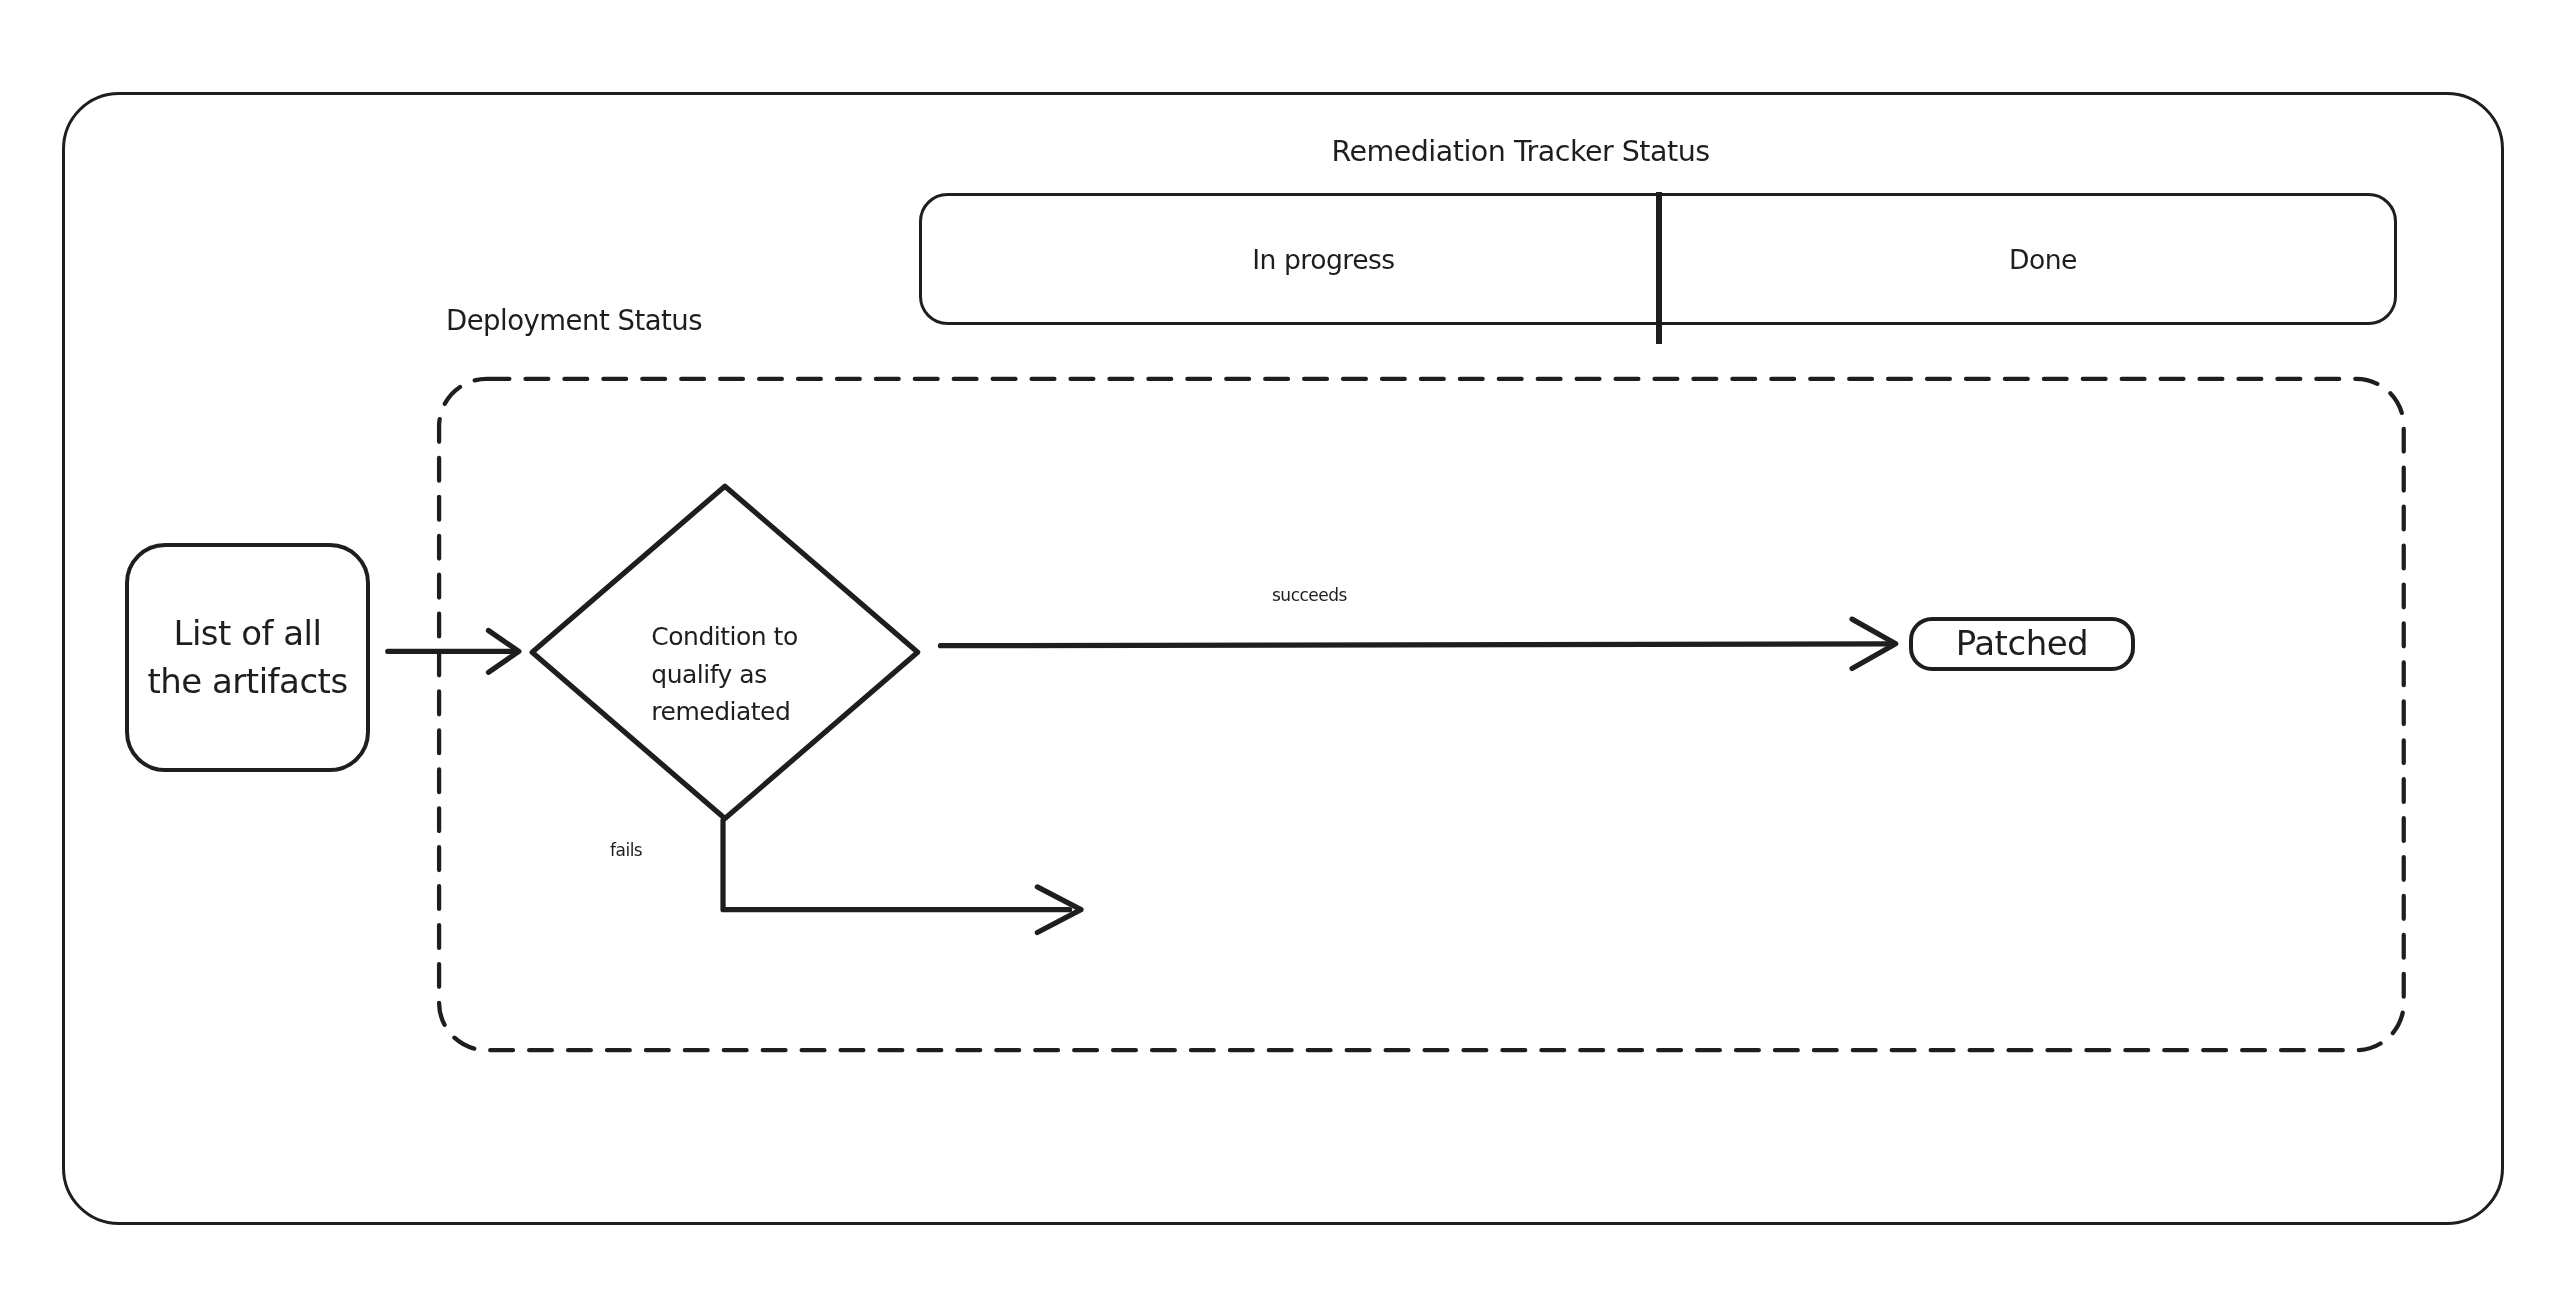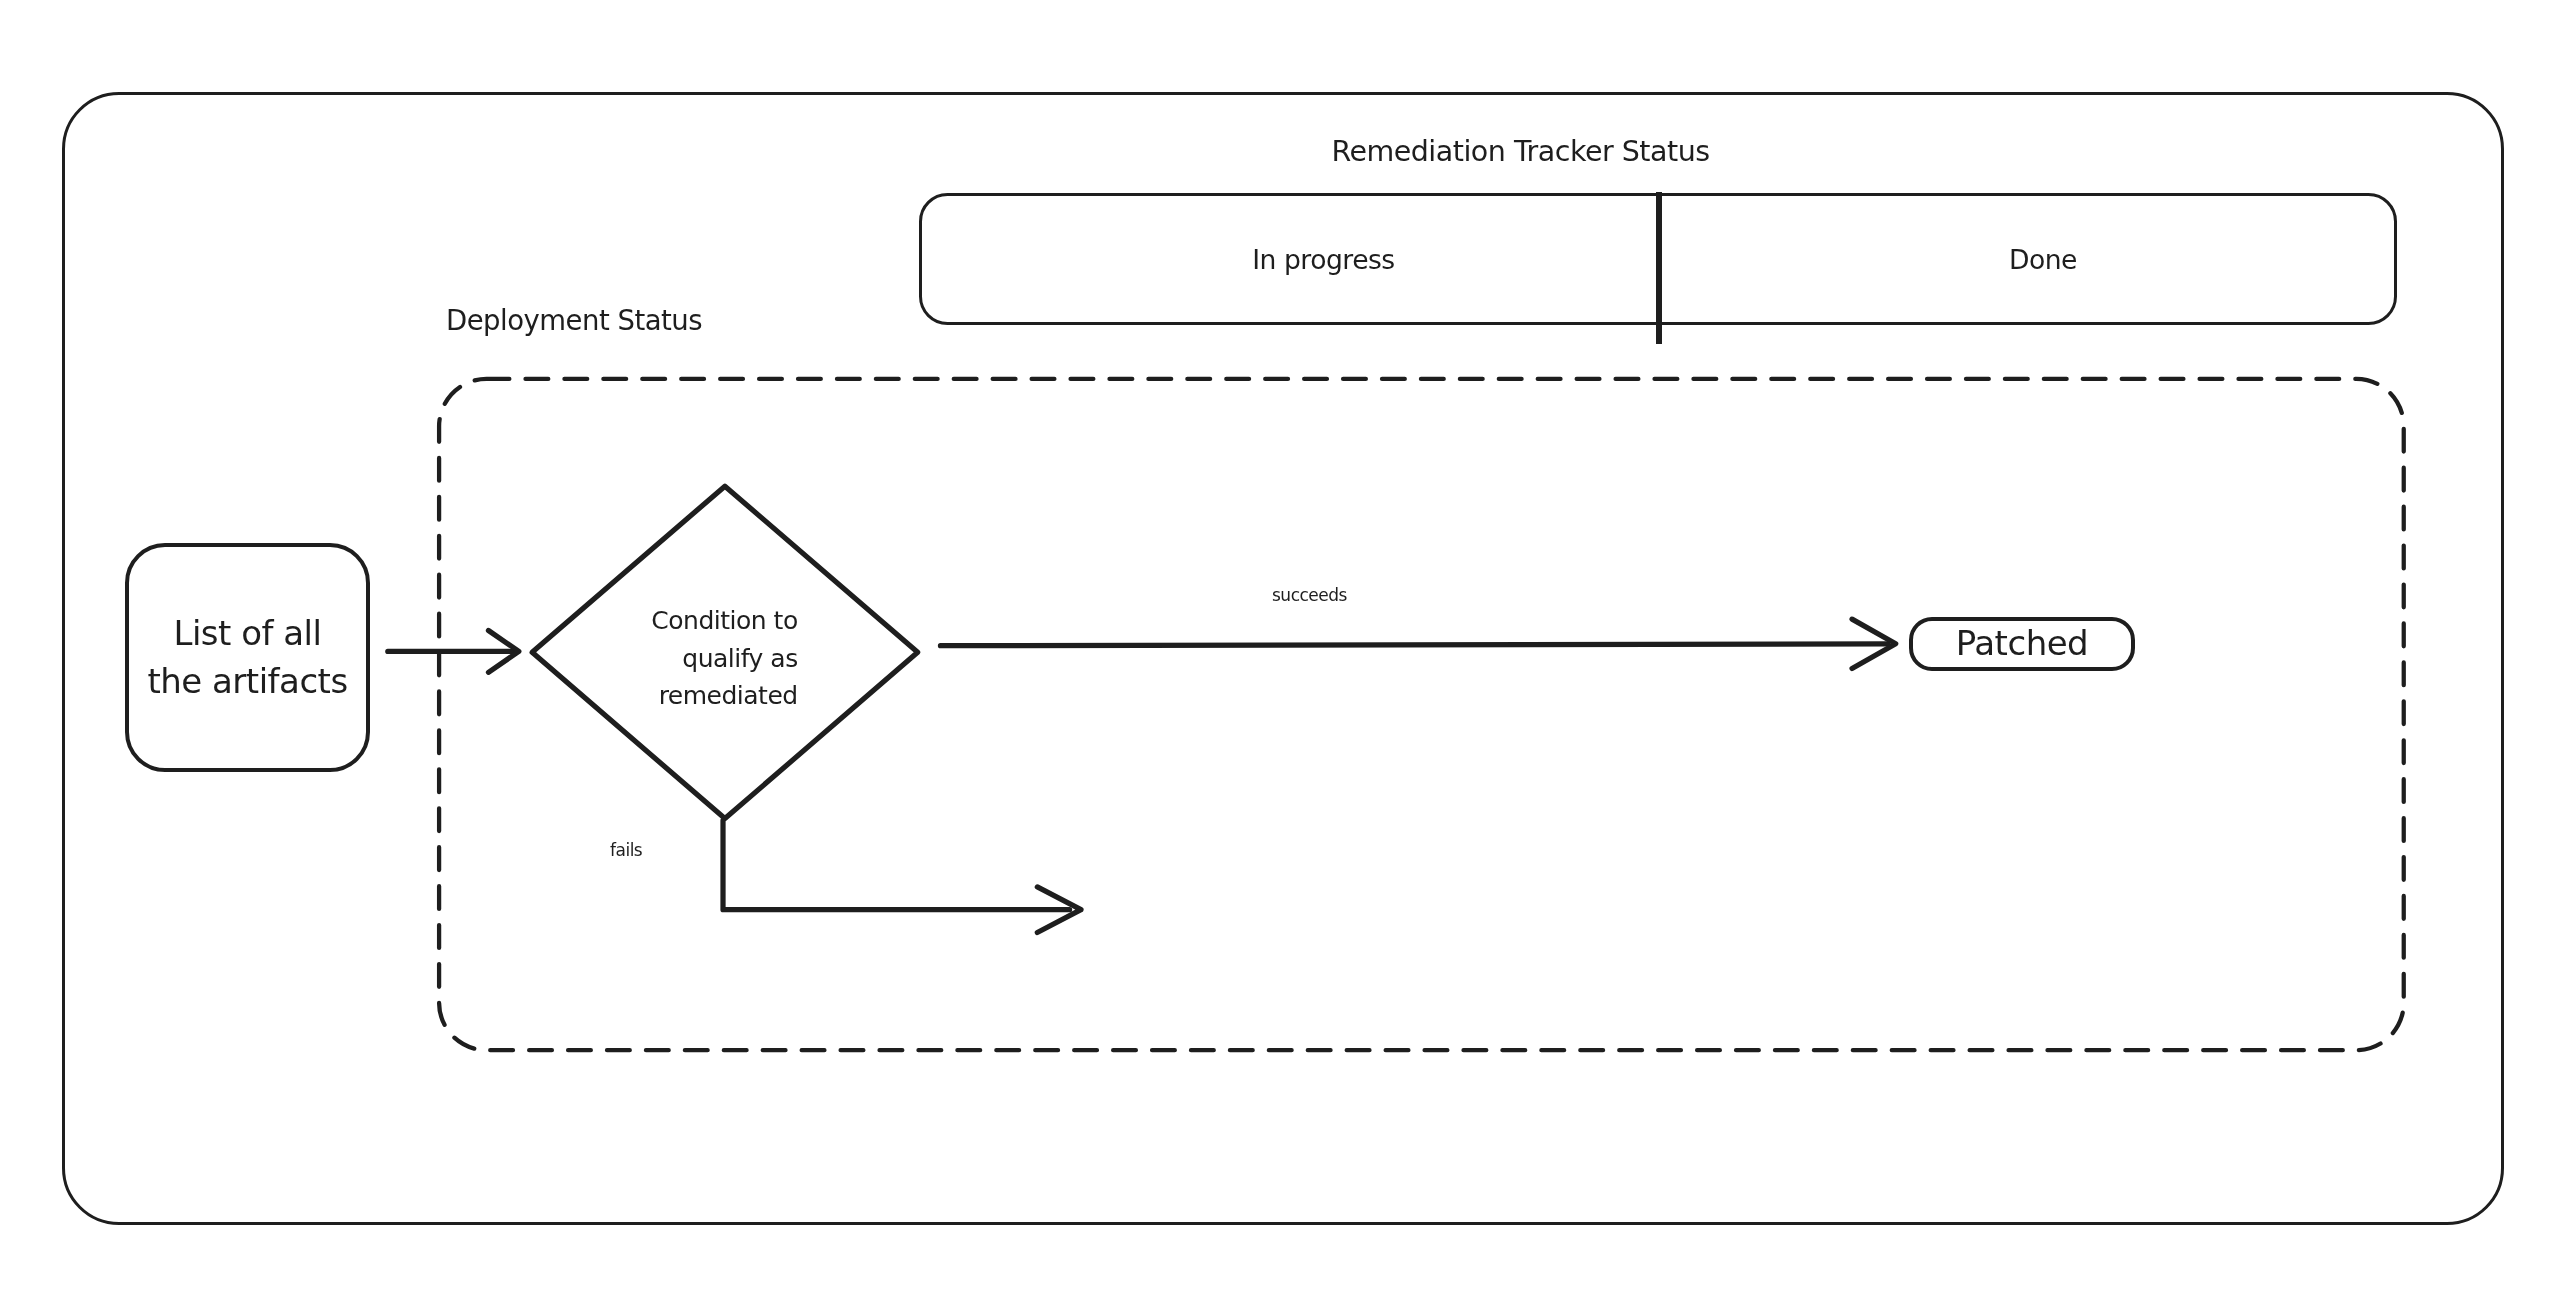--- a/index.html
+++ b/index.html
@@ -71,23 +71,23 @@
   .node-patched {
     left: 1909px; top: 617px; width: 226px; height: 54px;
     border-radius: 23px;
   }
   .node-pending {
     left: 1097px; top: 883px; width: 231px; height: 66px;
     border-radius: 13.3px; border-width: 4.7px;
   }
 
   .diamond-label {
-    position: absolute; left: 582px; top: 573px; width: 285px; height: 171px;
+    position: absolute; left: 582px; top: 589px; width: 285px; height: 171px;
     display: flex; align-items: center; justify-content: center;
-    text-align: right; font-size: 25px; letter-spacing: -0.5px;
+    text-align: left; font-size: 25px; letter-spacing: -0.5px;
     white-space: pre-line; line-height: 1.5;
     background: transparent;
   }
 
   .edge-label {
     position: absolute; text-align: left; font-size: 17px;
     letter-spacing: -0.5px; white-space: nowrap; background: transparent;
   }
   .label-succeeds { left: 1272px; top: 585px; width: 237px; }
   .label-fails { left: 610px; top: 840px; width: 95px; }

